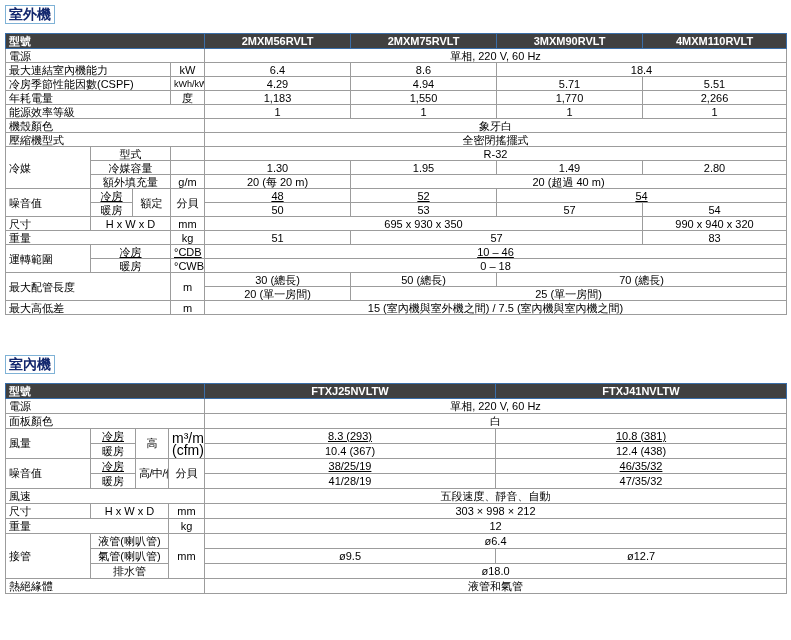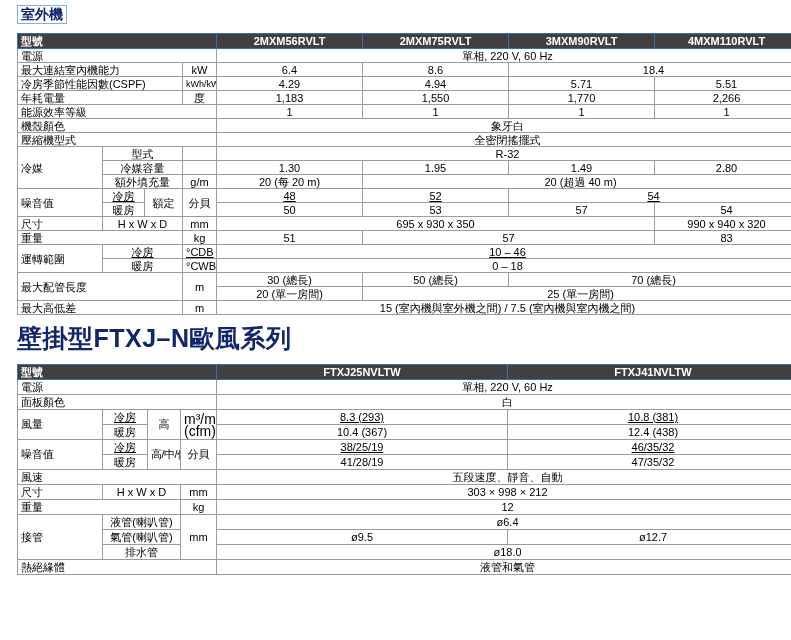--- a/index.html
+++ b/index.html
@@ -1,18 +1,18 @@
 <!DOCTYPE html>
 <html><head>
 <meta charset="utf-8">
 <style>
   html,body{margin:0;padding:0;background:#fff;}
   body{width:791px;height:640px;position:relative;overflow:hidden;
        font-family:"Liberation Sans","DejaVu Sans",sans-serif;color:#000;}
-  .wrap{padding:5px 0 0 5px;margin-left:12px;}
+  .wrap{padding:5px 0 0 5px;}
   .tag{display:inline-block;border:1px solid #7fb2d6;color:#12266d;font-weight:bold;
        font-size:14px;line-height:17px;padding:0 3px;background:#fff;}
   .title{color:#12266d;font-weight:bold;font-size:25px;margin:7px 0 9px 0;letter-spacing:0.5px;}
   table.spec{border-collapse:collapse;table-layout:fixed;width:781px;font-size:11px;
              margin-top:9px;border:1px solid #888;}
   table.spec td{border:1px solid #9c9c9c;height:13px;line-height:12px;padding:0 3px;
                 overflow:hidden;white-space:nowrap;vertical-align:middle;background:#fff;}
   table.t2 td{height:14px;line-height:13px;}
   td.lab{text-align:left;}
   td.ctr{text-align:center;padding:0 1px;}
@@ -165,21 +165,23 @@
         <td class="ctr" colspan="3">25 (單一房間)</td>
       </tr>
       <tr>
         <td class="lab" colspan="3">最大高低差</td>
         <td class="ctr">m</td>
         <td class="ctr" colspan="4">15 (室內機與室外機之間) / 7.5 (室內機與室內機之間)</td>
       </tr>
     </tbody>
   </table>
 
-  <div class="title">壁掛型FTXJ–N歐風系列</div>
+  <div class="gap2">
+    <span class="tag">室內機</span>
+  </div>
 
   <table class="spec t2">
     <colgroup>
       <col style="width:85px">
         <col style="width:45px">
         <col style="width:33px">
         <col style="width:36px">
       <col style="width:291px">
         <col style="width:291px">
     </colgroup>

